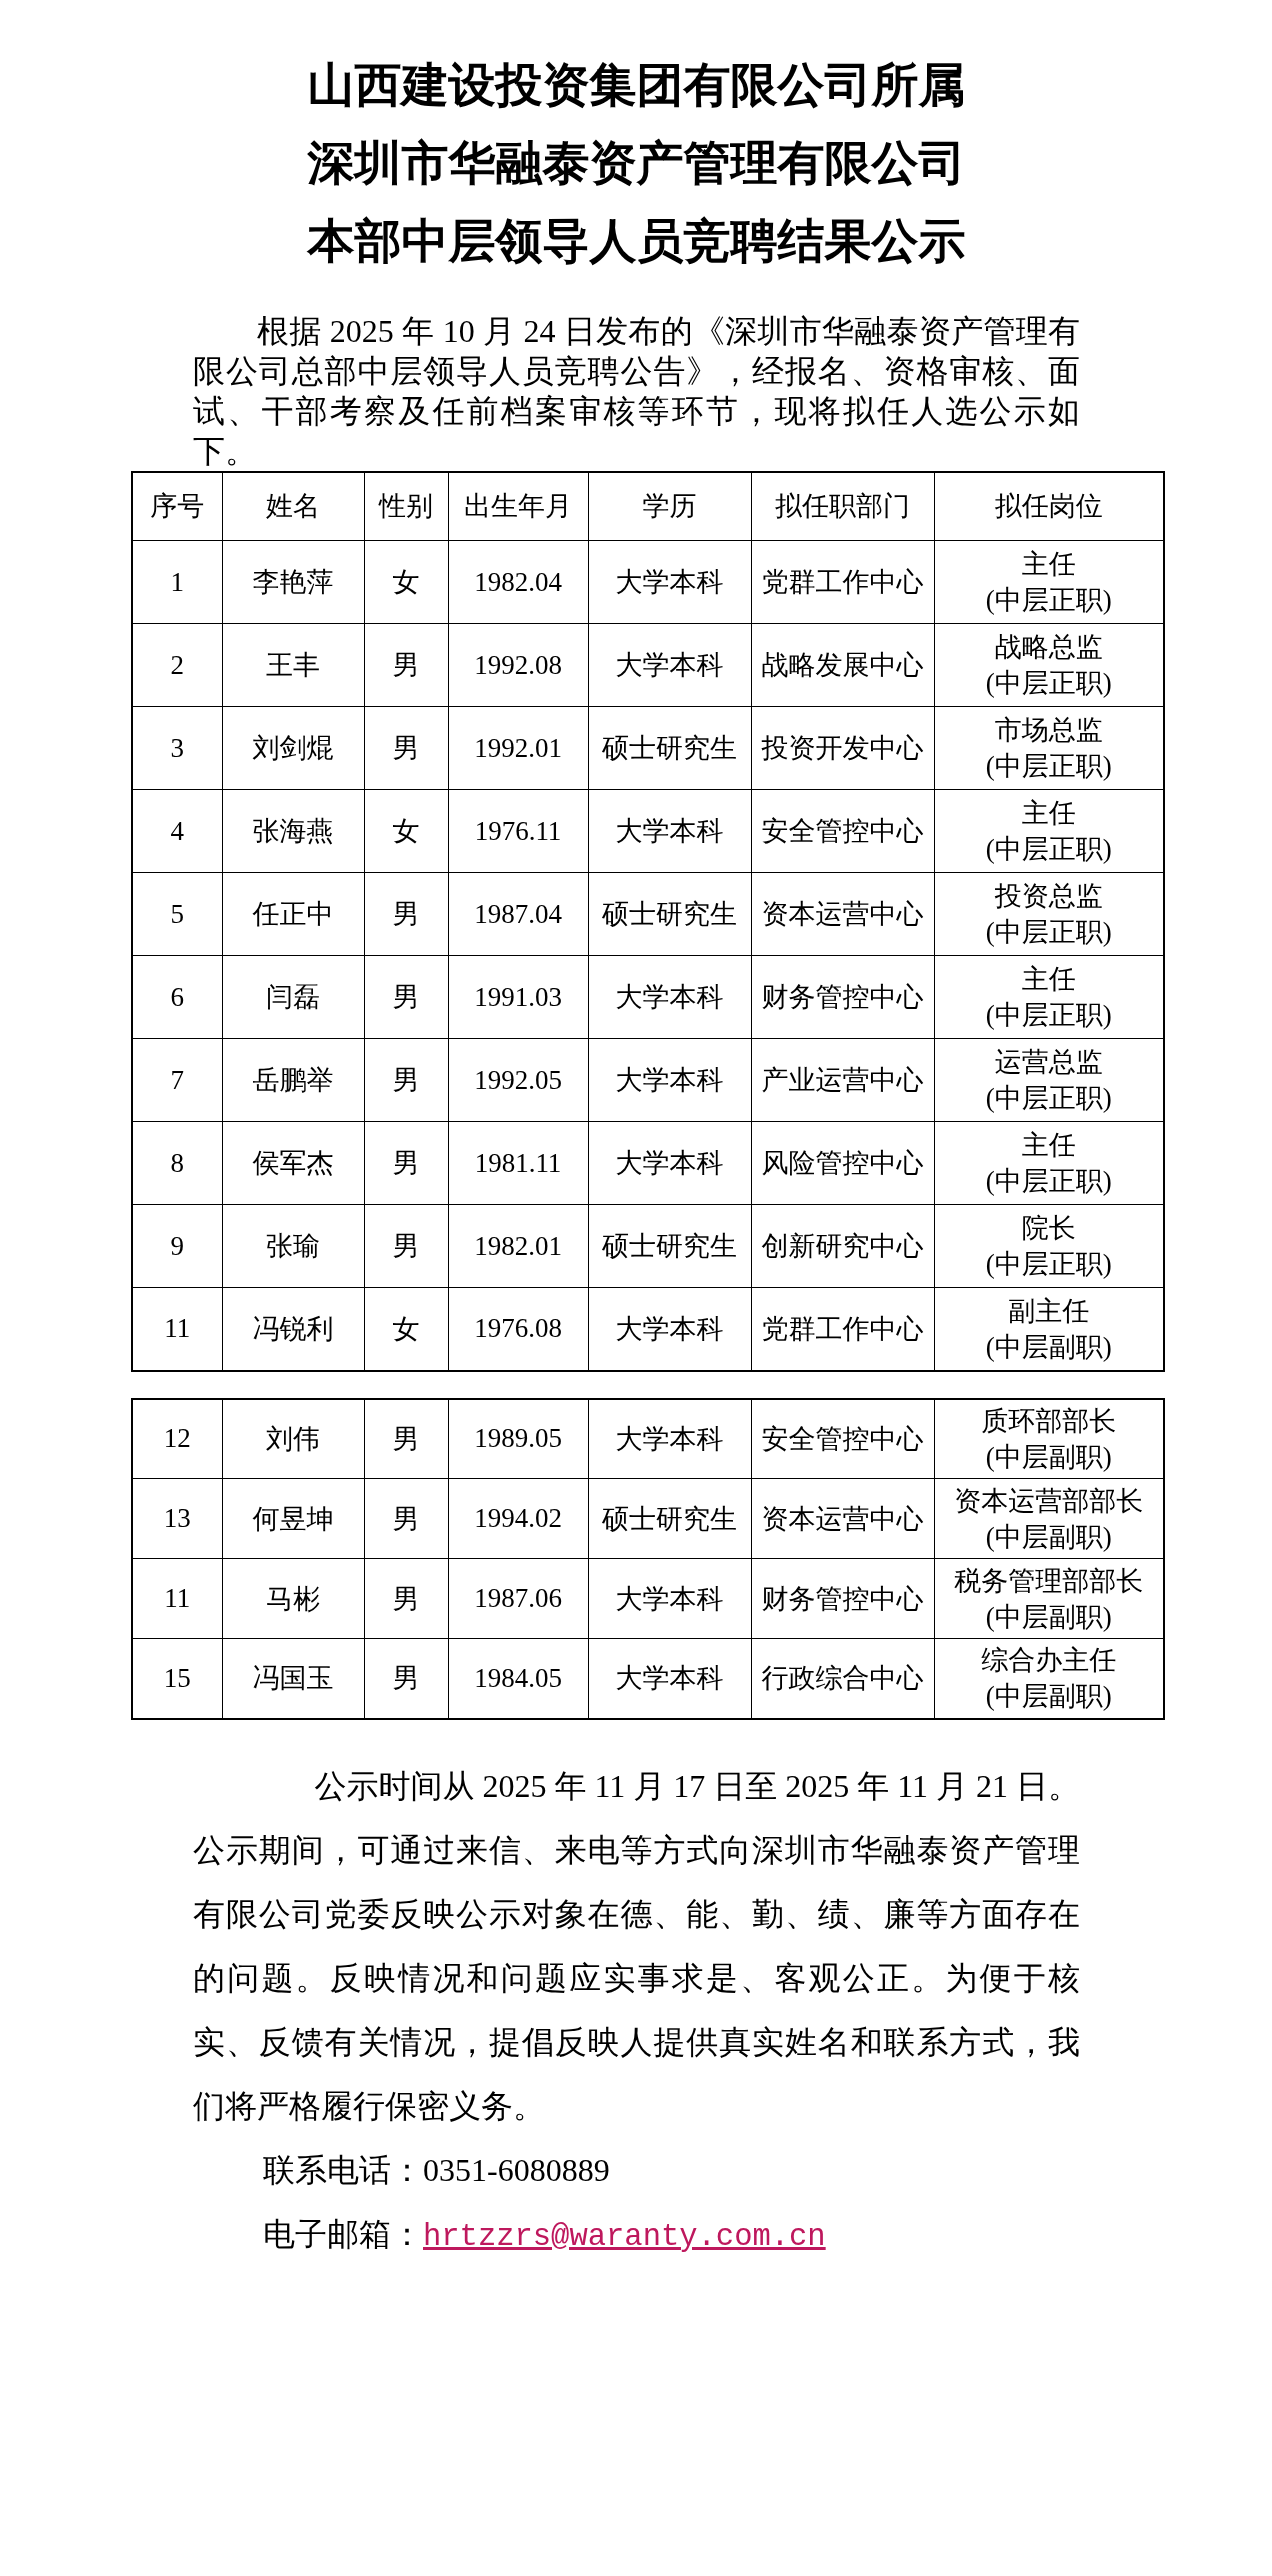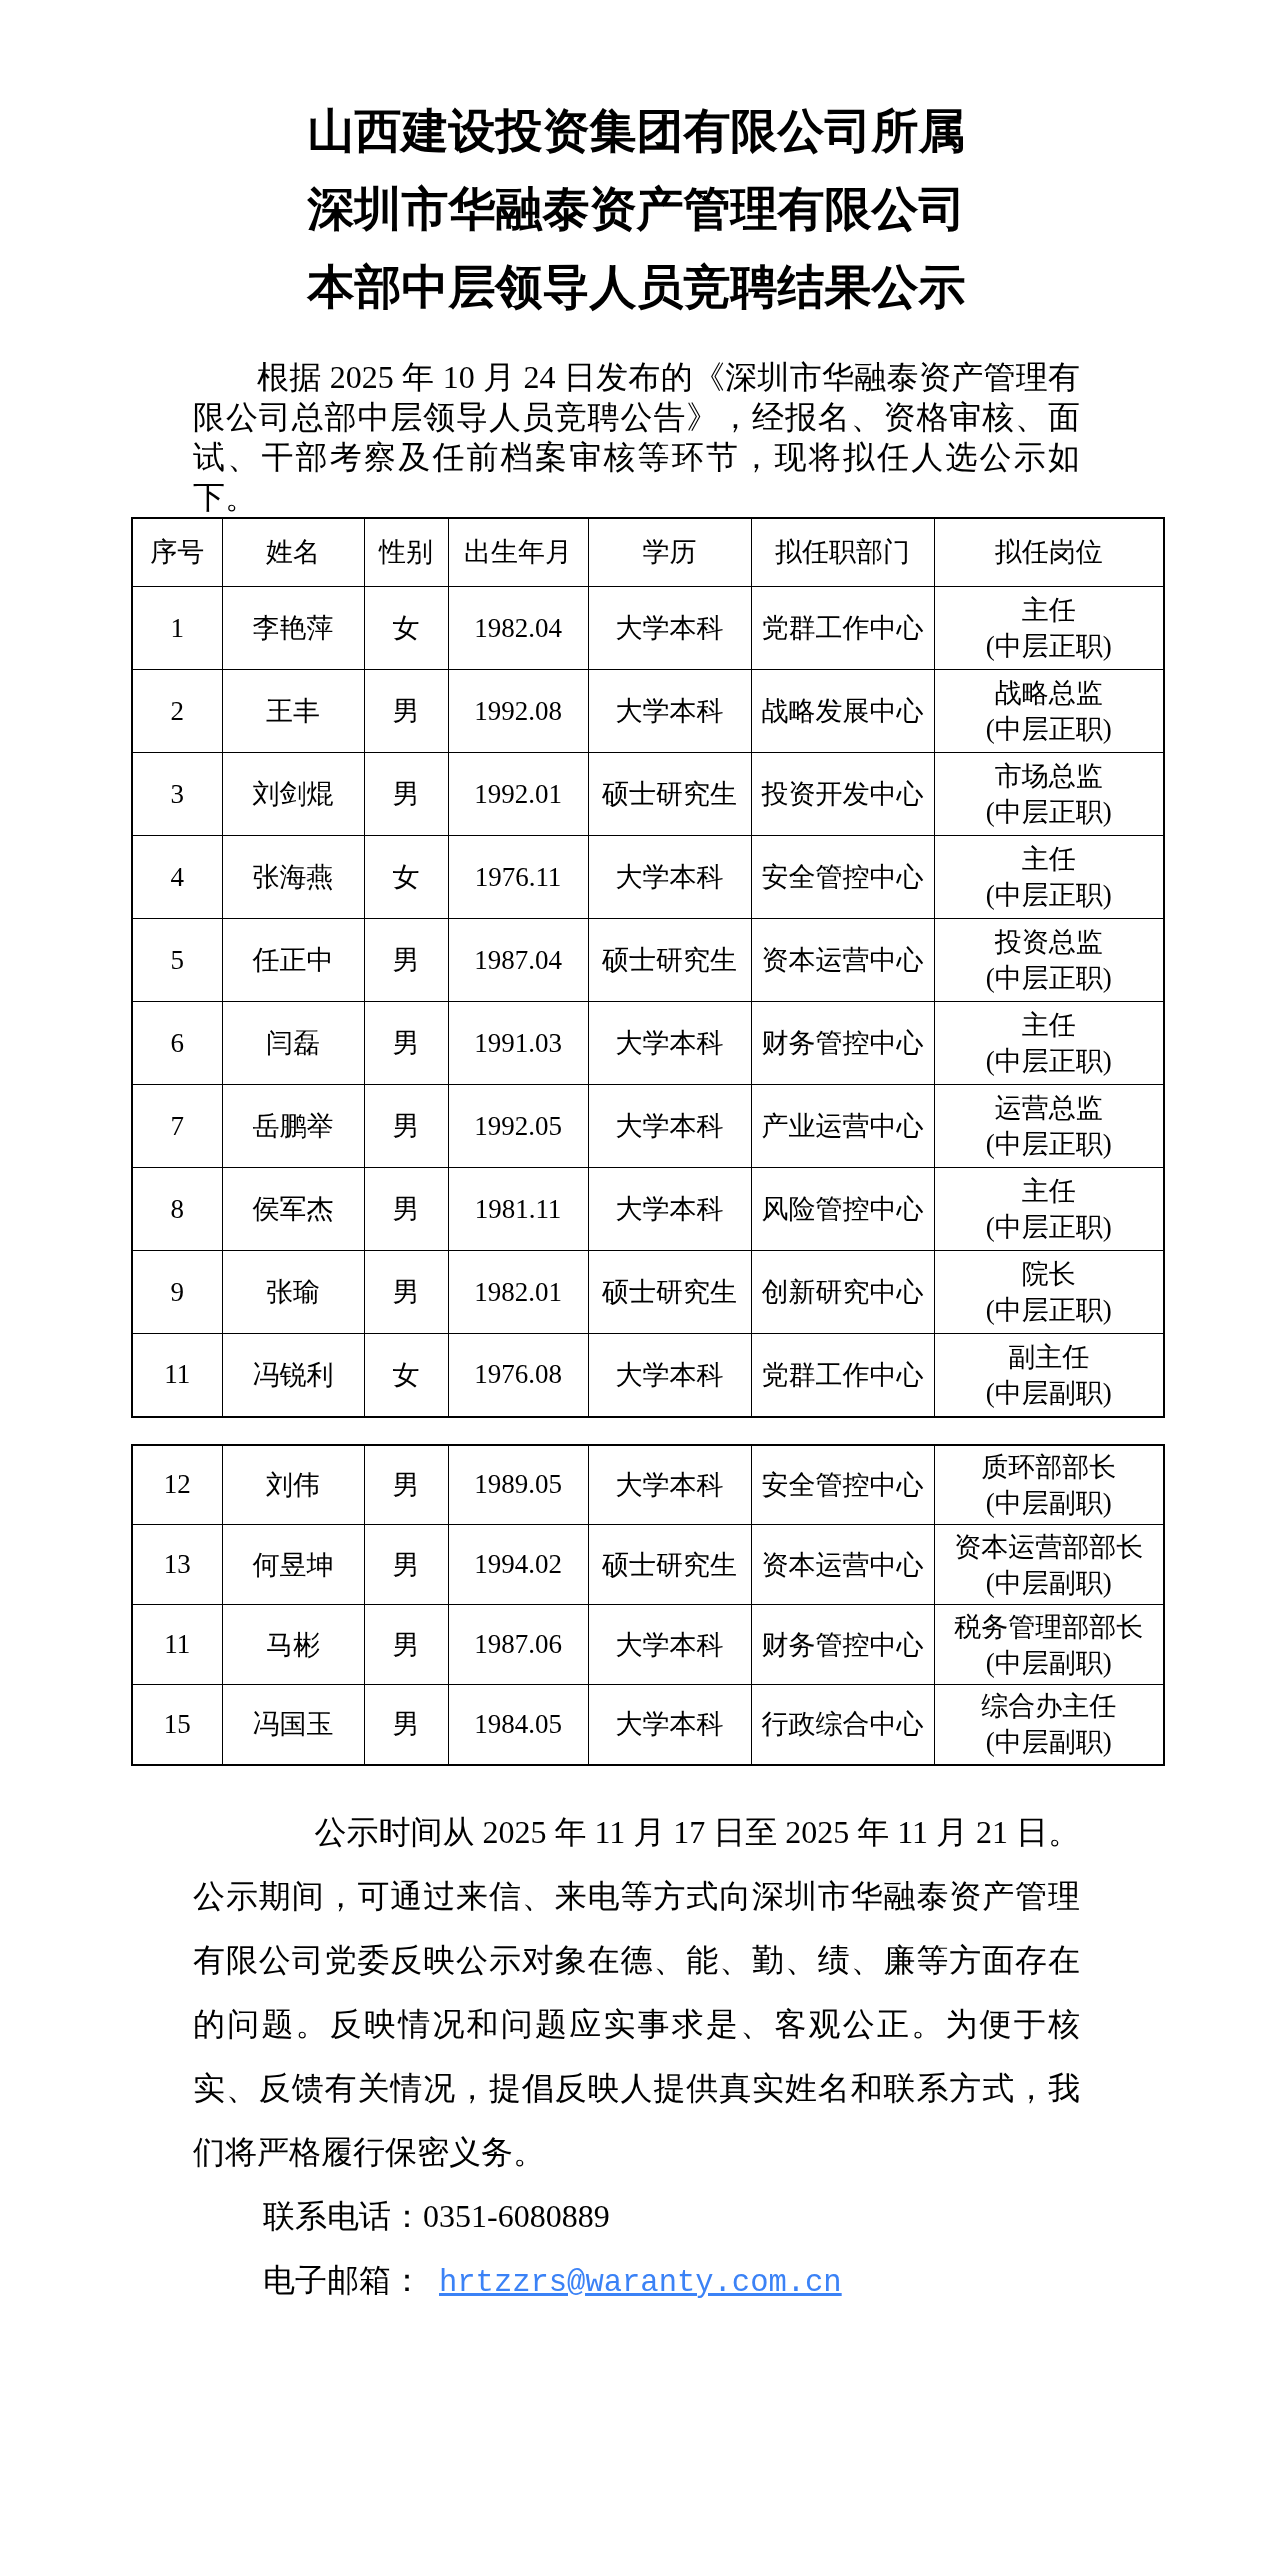--- a/index.html
+++ b/index.html
@@ -6,26 +6,25 @@
   .page {
     position:relative;
     width:1273px;
     height:2576px;
     background:#ffffff;
     color:#000000;
     font-family:"Liberation Serif","DejaVu Serif",serif;
     overflow:hidden;
   }
   .doc-title {
-    padding-top:69px;
+    padding-top:46px;
     text-align:center;
     font-weight:bold;
     font-size:47px;
     line-height:78px;
-    margin-top:23px;
   }
   .intro {
     margin:30.5px 0 0 193px;
     width:887px;
     font-size:32px;
     line-height:40px;
     text-align:justify;
     text-indent:64px;
   }
   table.roster {
@@ -50,25 +49,24 @@
   .t2 { margin-top:26px; }
   .t2 tbody tr { height:80px; }
   .pos-line { line-height:36px; }
   .bottom { margin-top:34px; font-size:32px; }
   .bottom > * { margin:0; line-height:64px; }
   .line-period { margin-left:193px; width:887px; text-indent:64px;text-align:right; }
   .para-body { margin-left:193px; width:887px; text-align:justify; }
   .line-address { margin-left:193px; }
   .line-phone, .line-email { margin-left:263px; }
   a.email-link {
-    color:#3b82f6;
+    color:#be185d;
     text-decoration:underline;
     font-family:"Liberation Mono","DejaVu Sans Mono",monospace;
     font-size:30.5px;
-    margin-left:16px;
   }
 </style>
 </head>
 <body>
 
 <div class="page">
 
   <div class="doc-title">
     <div>山西建设投资集团有限公司所属</div>
     <div>深圳市华融泰资产管理有限公司</div>

